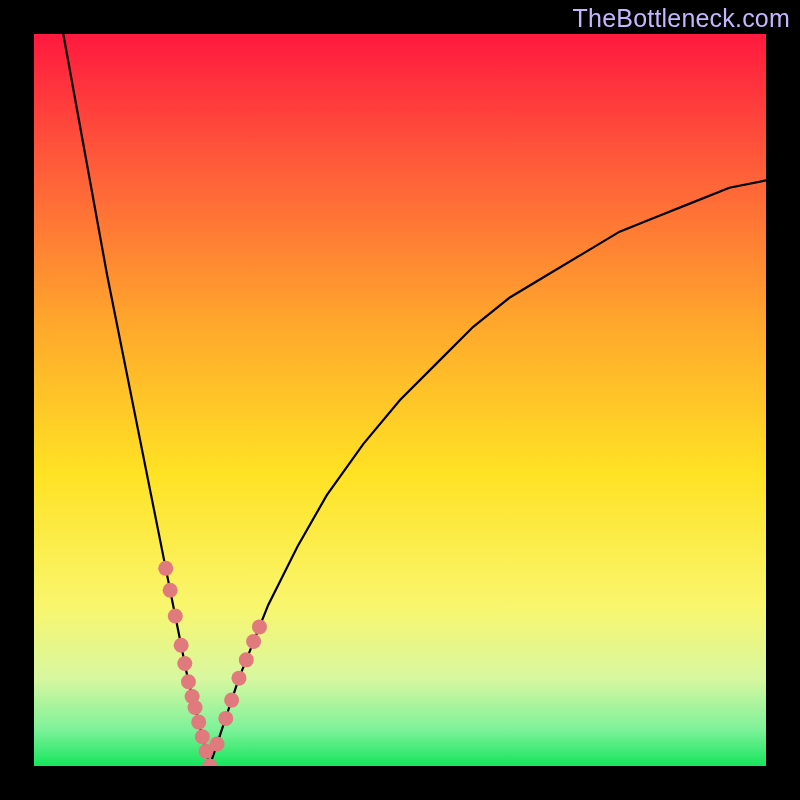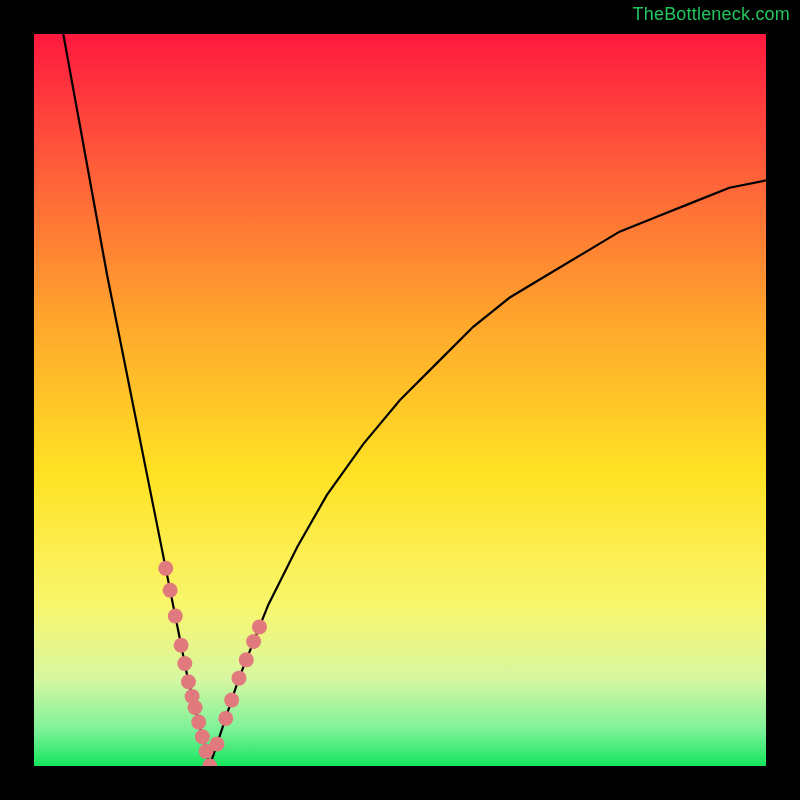--- a/index.html
+++ b/index.html
@@ -41,22 +41,22 @@
       #f9f66d 78%,
       #d8f7a0 88%,
       #7ef29a 95%,
       #15e55c 100%
     );
   }
   .watermark {
     position: absolute;
     top: 4px;
     right: 10px;
-    color: #22c55e;
-    font-size: 18px;
+    color: #c4b5fd;
+    font-size: 25px;
     font-weight: 500;
     letter-spacing: 0.2px;
     user-select: none;
   }
   svg.curves {
     position: absolute;
     left: 0;
     top: 0;
     width: 100%;
     height: 100%;

